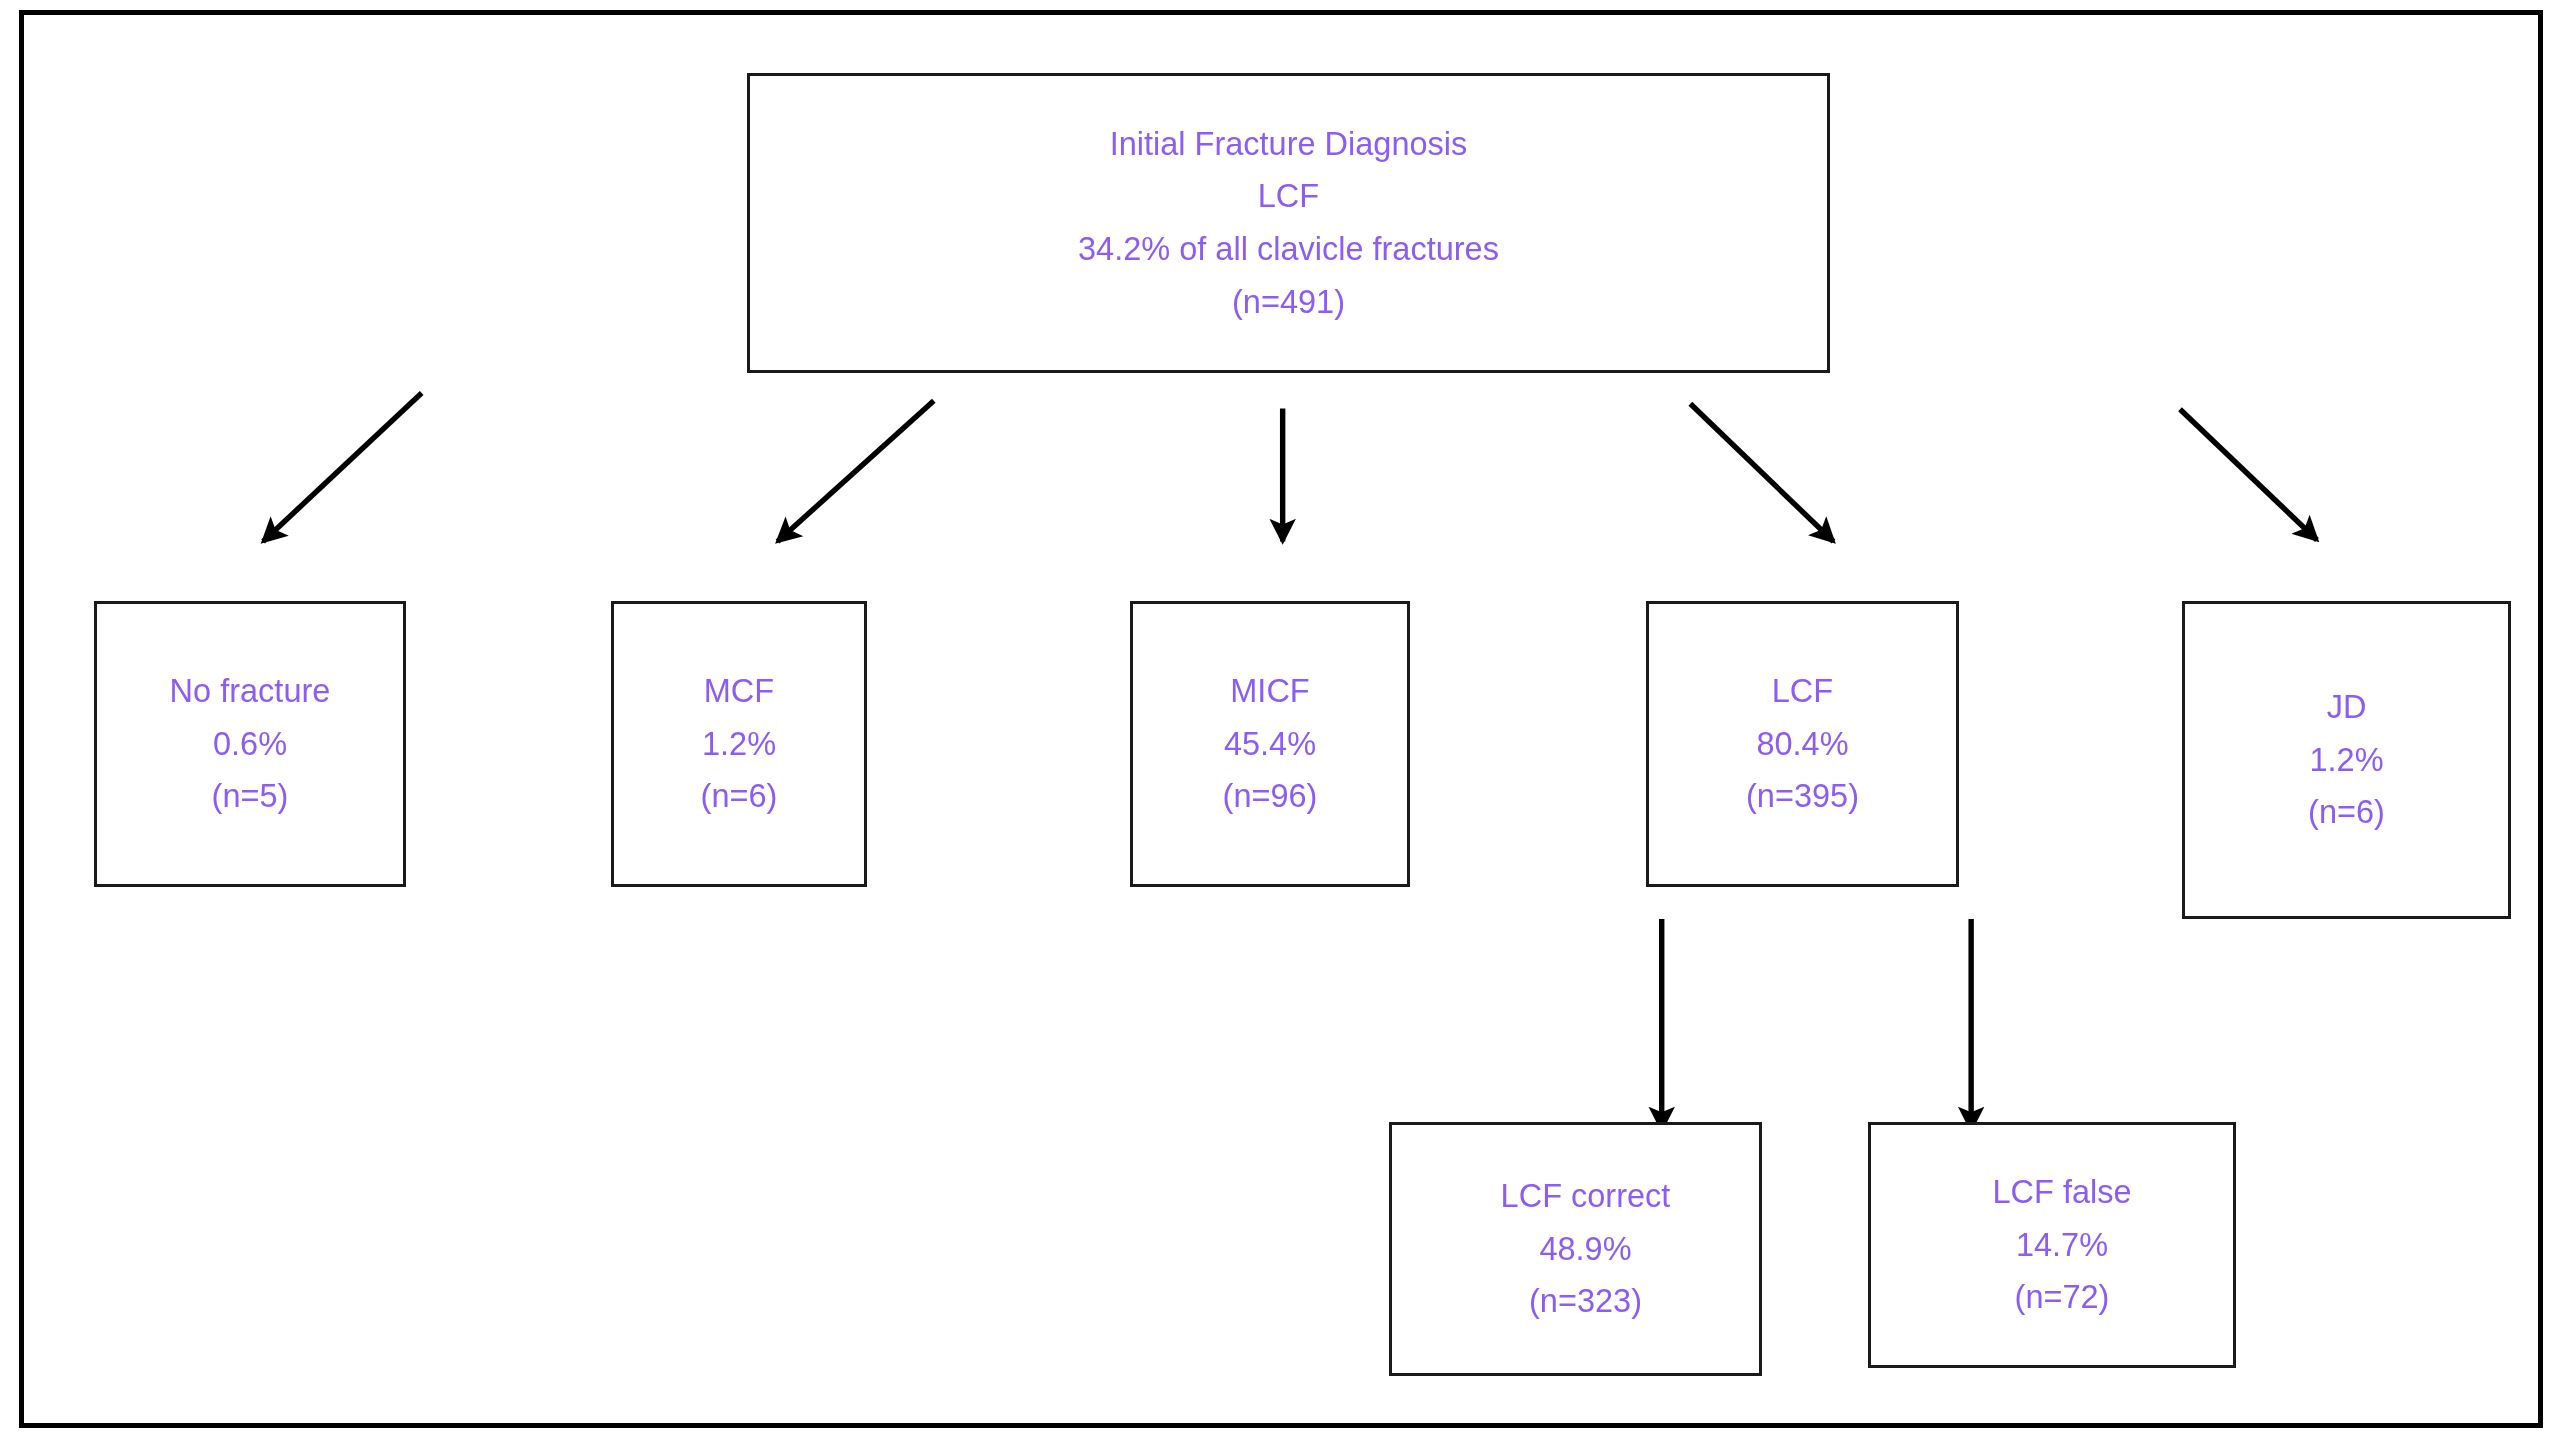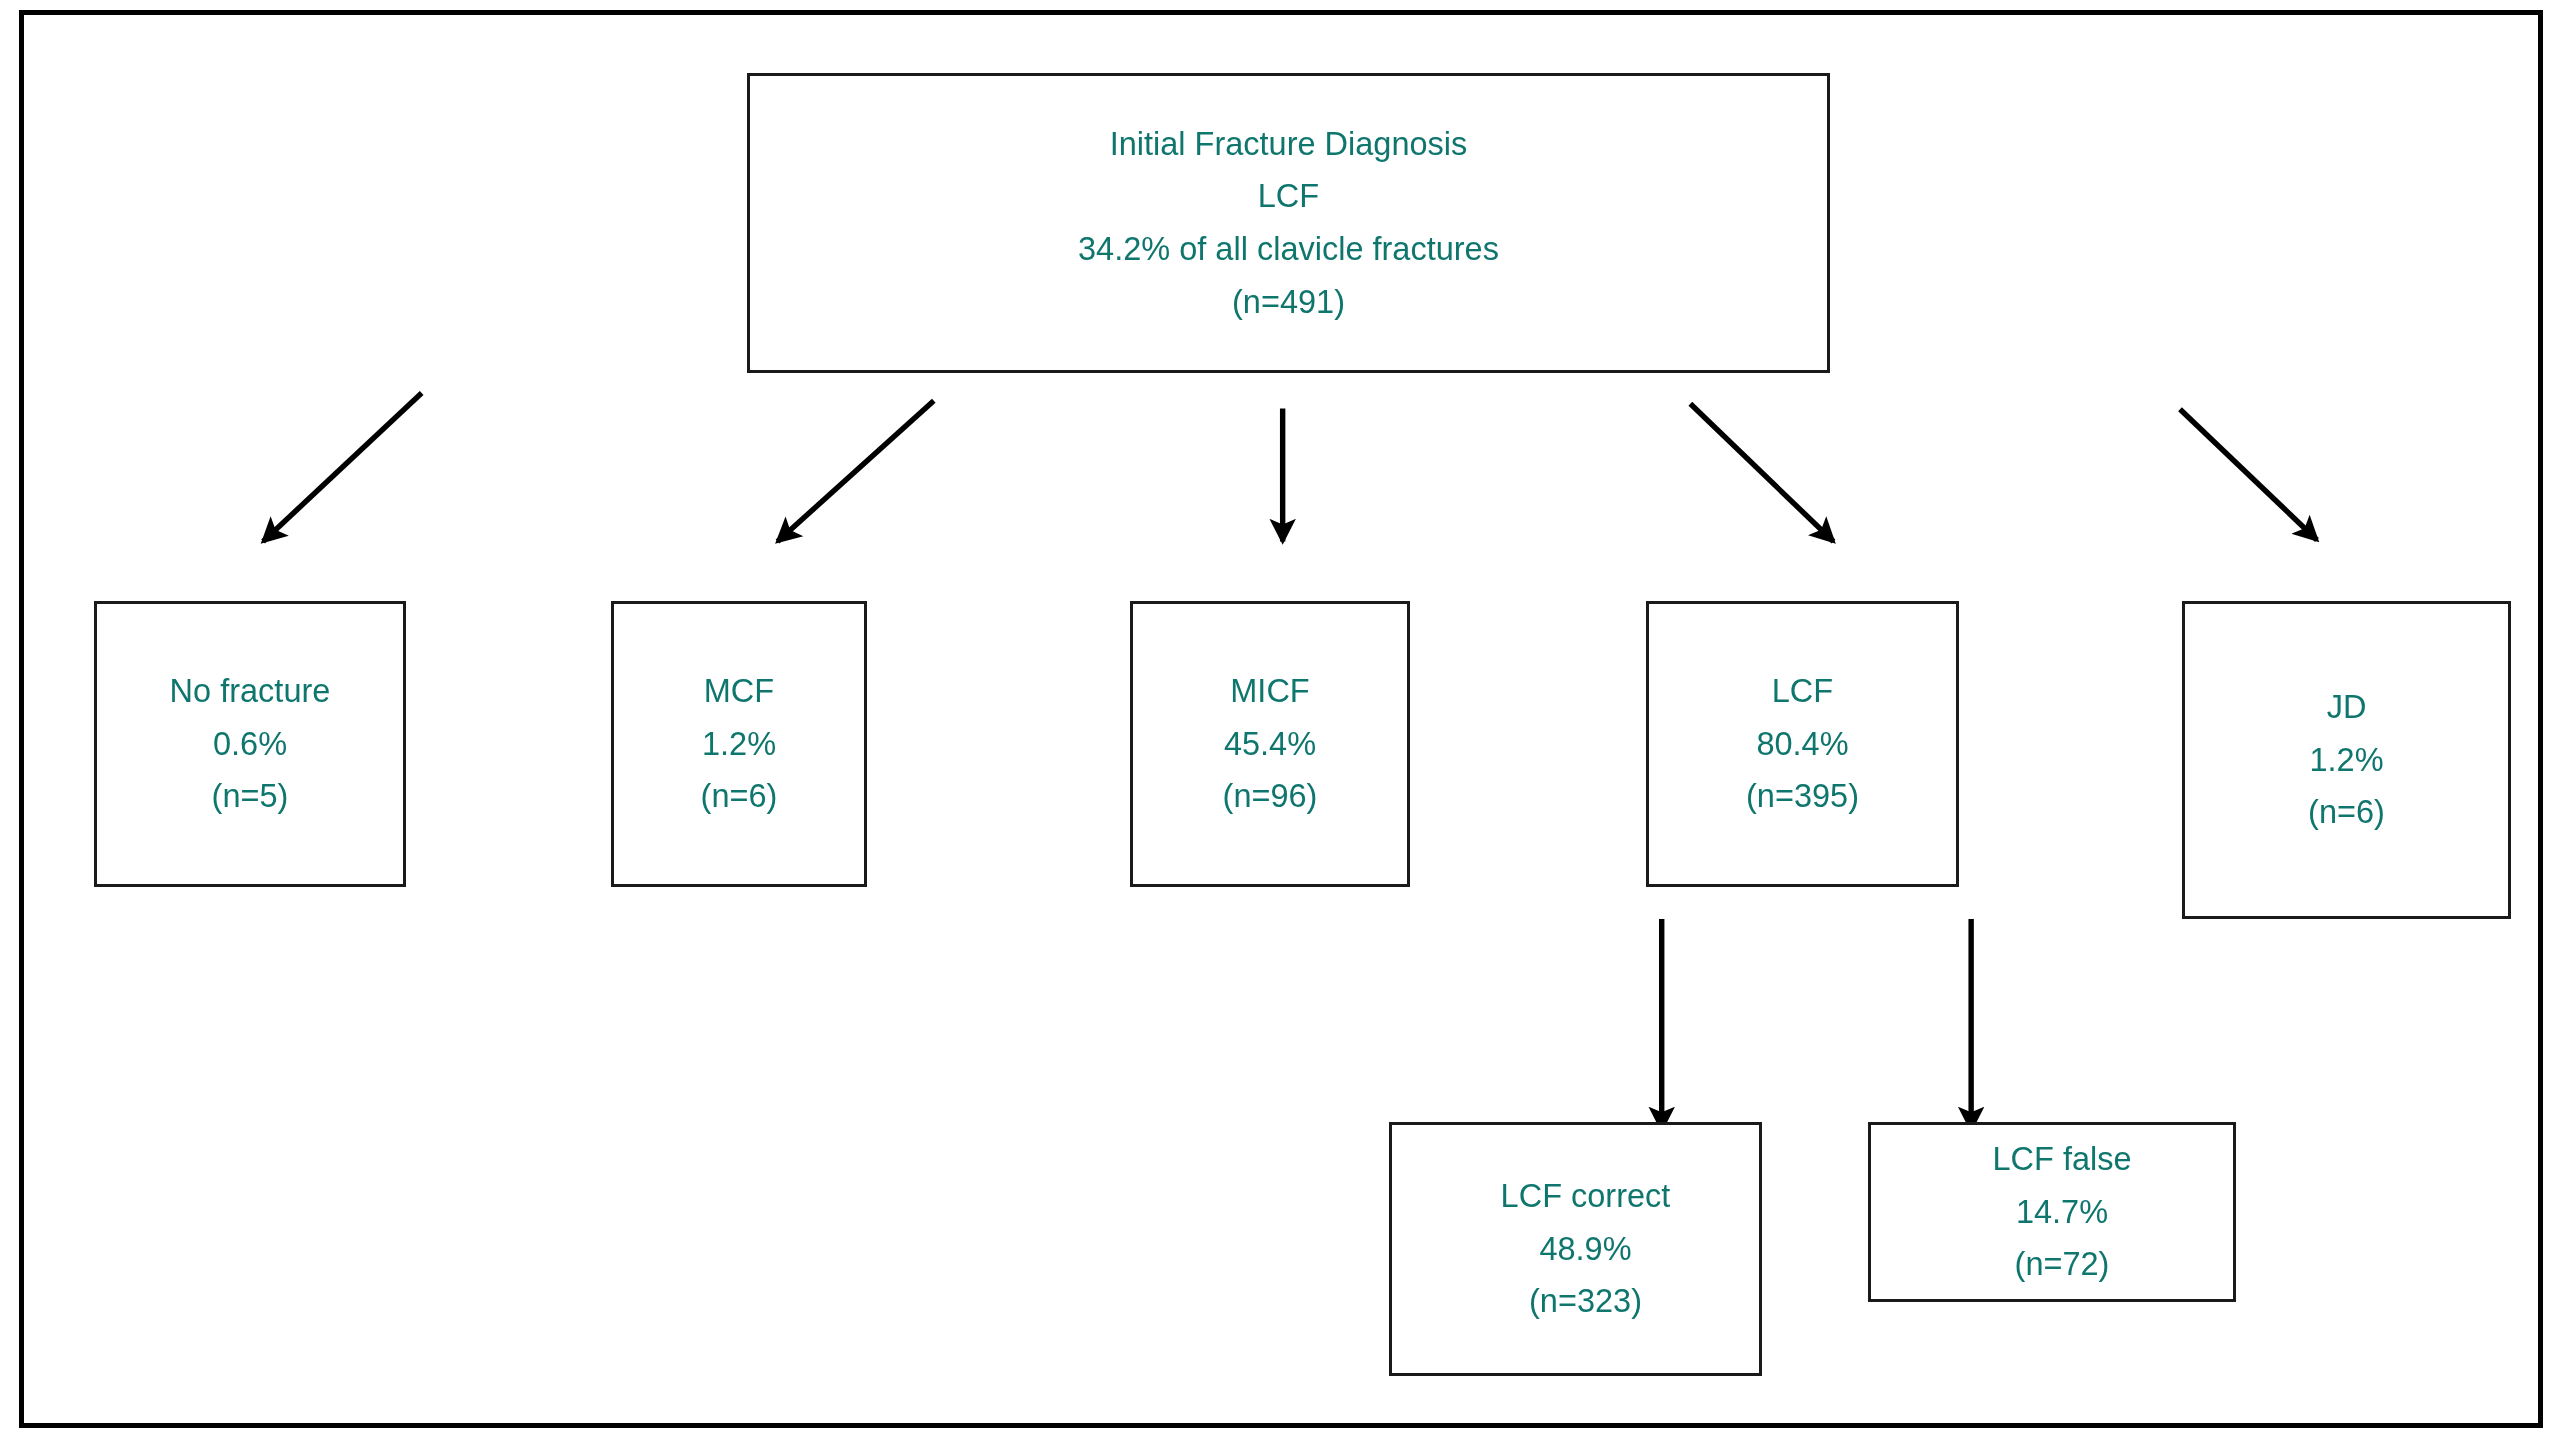--- a/index.html
+++ b/index.html
@@ -33,21 +33,21 @@
   .flow-box {
     position: absolute;
     box-sizing: border-box;
     border: 3.1px solid #1a1a1a;
     background: #ffffff;
     display: flex;
     flex-direction: column;
     align-items: center;
     justify-content: center;
     text-align: center;
-    color: #0f766e;
+    color: #8b5cf6;
     font-family: "Liberation Sans", sans-serif;
     font-size: 32.5px;
     line-height: 1.62;
   }
   .flow-box .line {
     display: block;
     white-space: nowrap;
   }
   
   #box-root {
@@ -57,21 +57,21 @@
     height: 300px;
   }
   
   #box-no-fracture { left: 94px;  top: 601px; width: 312px; height: 286px; align-items: center; }
   #box-mcf         { left: 611px;  top: 601px; width: 256px; height: 286px; }
   #box-micf        { left: 1130px; top: 601px; width: 280px; height: 286px; }
   #box-lcf         { left: 1646px; top: 601px; width: 313px; height: 286px; }
   #box-jd          { left: 2182px; top: 601px; width: 329px; height: 318px; }
   
   #box-lcf-correct { left: 1389px; top: 1122px; width: 373px; height: 254px; padding-left: 20px; }
-  #box-lcf-false   { left: 1868px; top: 1122px; width: 368px; height: 180px; padding-left: 20px; }
+  #box-lcf-false   { left: 1868px; top: 1122px; width: 368px; height: 246px; padding-left: 20px; }
 
   
   #arrow-layer {
     position: absolute;
     left: 0;
     top: 0;
     width: 2563px;
     height: 1452px;
     pointer-events: none;
   }

